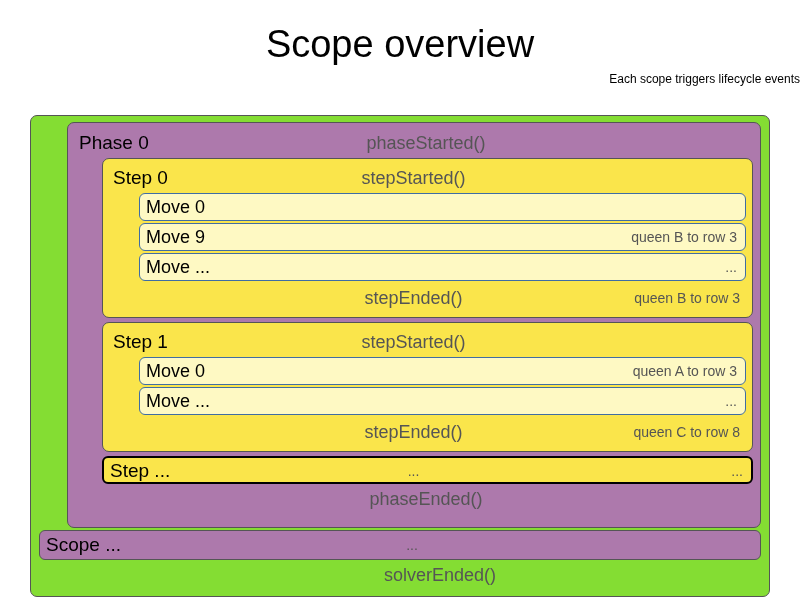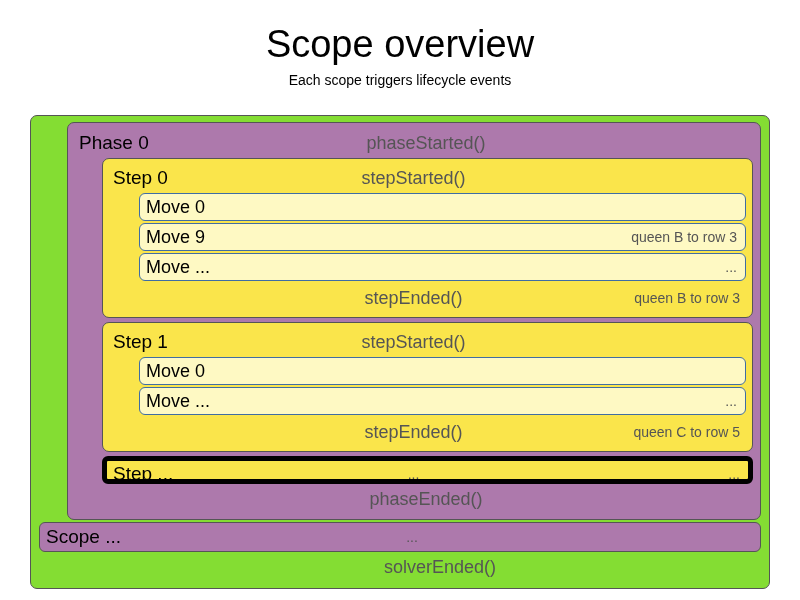--- a/index.html
+++ b/index.html
@@ -26,23 +26,24 @@
     padding-top: 24px;
   }
   .title {
     font-size: 38px;
     color: #000000;
     font-weight: normal;
     line-height: 1.1;
     letter-spacing: 0px;
   }
   .subtitle {
-    font-size: 14px;
+    font-size: 12px;
     color: #000000;
     margin-top: 6px;
+    text-align: right;
   }
 
   
   .scope {
     position: relative;
     border: 1px solid #555555;
     border-radius: 7px;
     box-sizing: border-box;
   }
 
@@ -50,21 +51,21 @@
     position: absolute;
     left: 30px;
     top: 115px;
     width: 740px;
     background: #84dd33;
     padding: 6px 8px 6px 8px;
   }
 
   .phase {
     background: #ad79ac;
-    padding: 5px 7px 5px 7px;
+    padding: 5px 7px 13px 7px;
     margin: 0 0 0 28px;
   }
 
   .step {
     background: #fae54b;
     padding: 4px 6px 4px 6px;
     margin: 0 0 0 27px;
   }
 
   .move {
@@ -186,21 +187,21 @@
     position: absolute;
     right: 8px;
     top: 0;
     line-height: 26px;
     font-size: 14px;
     color: #555555;
   }
 
   .step-ellipsis {
     background: #fae54b;
-    border: 5px solid #000000;
+    border: 2px solid #000000;
     border-radius: 6px;
     margin: 0 0 0 27px;
   }
   .step-ellipsis .event { transform: translateX(-14px); }
 
   .phase-ellipsis {
     background: #ad79ac;
     border: 1px solid #555555;
     border-radius: 6px;
     margin: 2px 0 0 0;
@@ -257,29 +258,30 @@
       <div class="gap-4"></div>
 
       <div class="scope step">
         <div class="hdr">
           <span class="label">Step 1</span>
           <span class="event">stepStarted()</span>
         </div>
 
         <div class="move">
           <span class="label">Move 0</span>
+          <span class="value">queen A to row 3</span>
         </div>
         <div class="move">
           <span class="label">Move ...</span>
           <span class="value">...</span>
         </div>
 
         <div class="footer">
           <span class="event">stepEnded()</span>
-          <span class="value">queen C to row 5</span>
+          <span class="value">queen C to row 8</span>
         </div>
       </div>
 
       <div class="gap-4"></div>
 
       <div class="ellipsis-row step-ellipsis">
         <span class="label">Step ...</span>
         <span class="event">...</span>
         <span class="value">...</span>
       </div>

